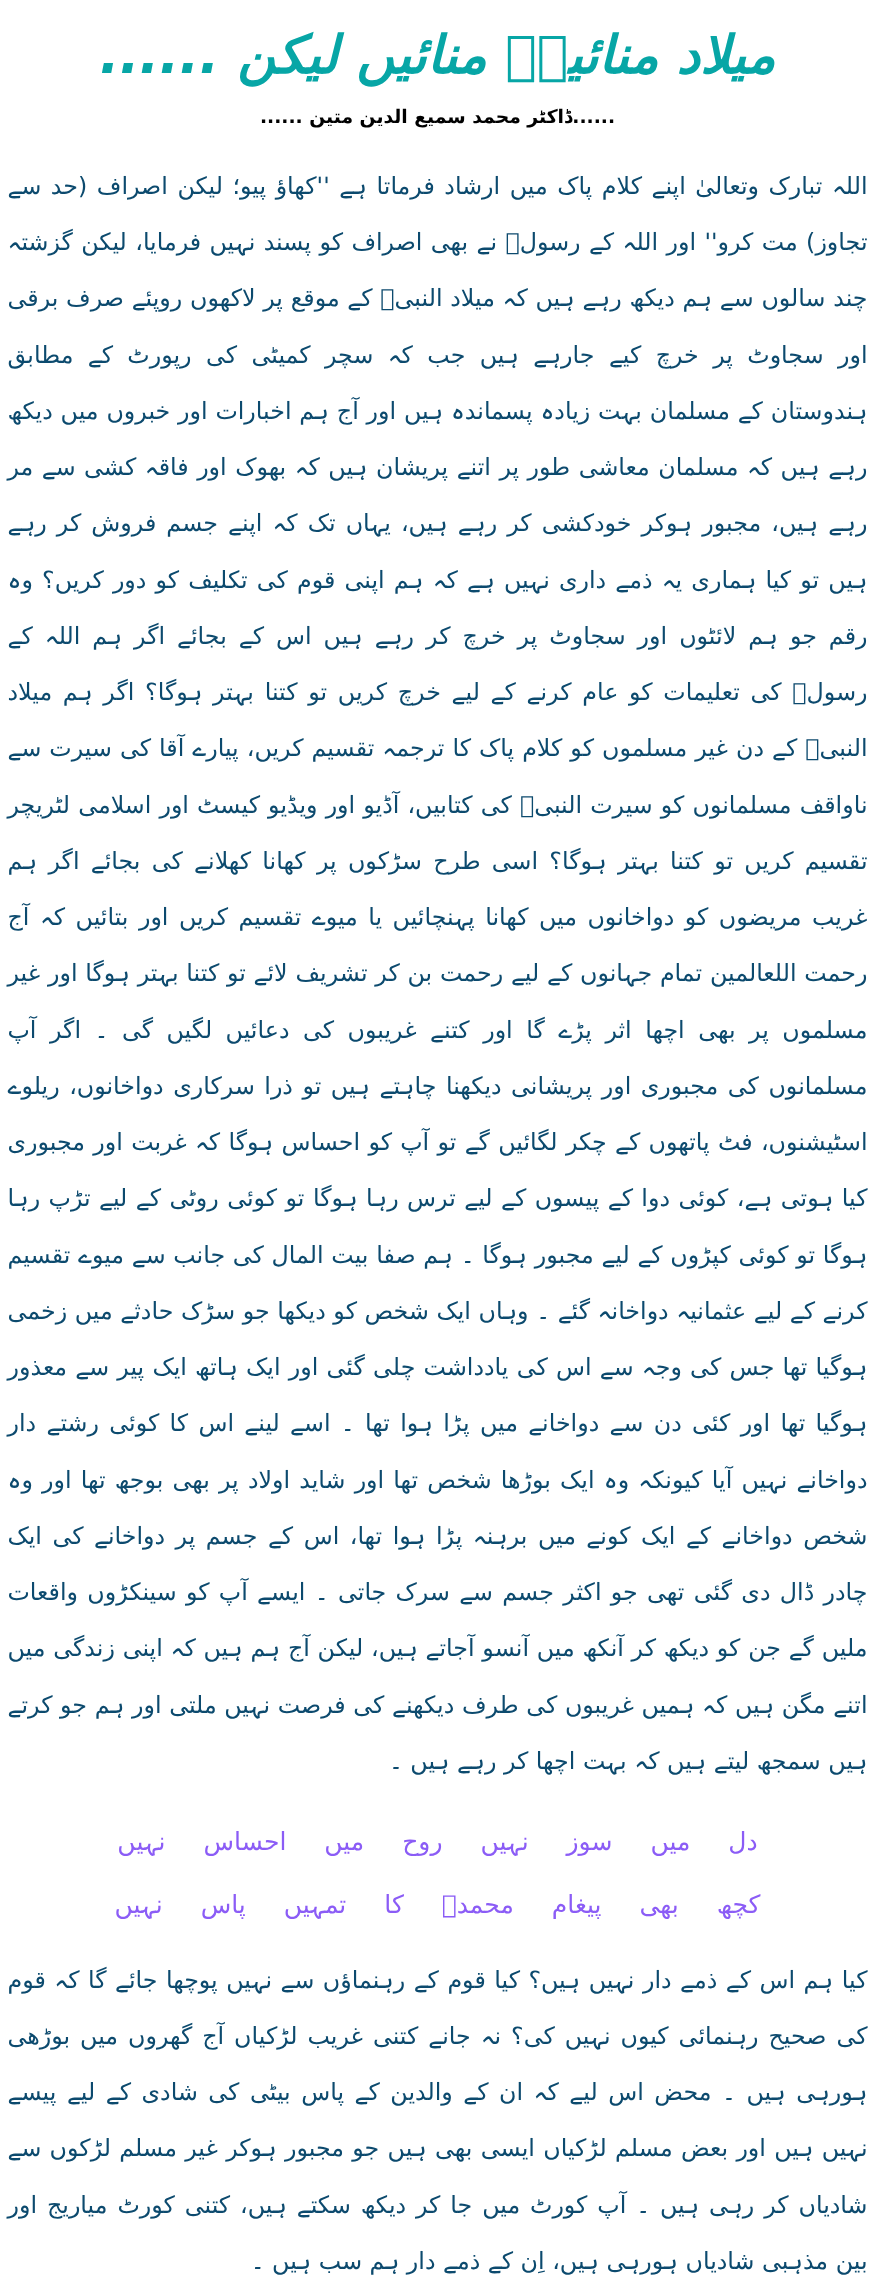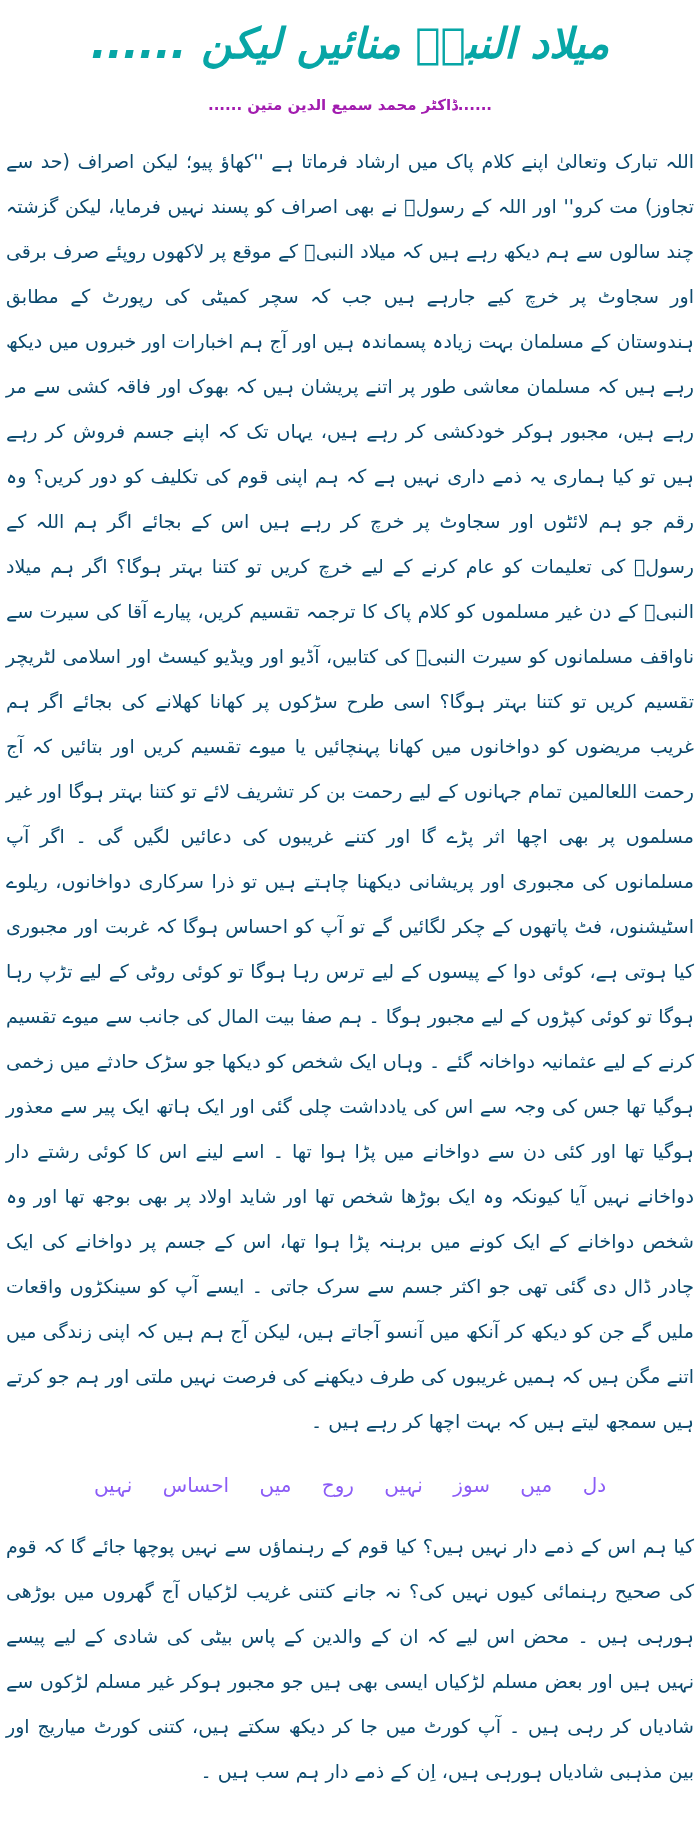--- a/index.html
+++ b/index.html
@@ -24,25 +24,25 @@
     text-align: center;
     color: #07a6a6;
     font-size: 42px;
     font-weight: bold;
     line-height: 1.6;
     margin: 4px 0 2px 0;
     font-style: italic;
   }
   .author-byline {
     text-align: center;
-    color: #a21caf;
+    color: #000000;
     font-size: 15px;
     font-weight: bold;
     line-height: 1.6;
-    margin: 16px 0 22px 0;
+    margin: 4px 0 22px 0;
   }
   .body-paragraph {
     font-size: 19px;
     line-height: 45px;
     color: #0c4a6e;
     text-align: justify;
     text-justify: inter-word;
     margin: 0 0 2px 0;
   }
   .verse-block {
@@ -55,25 +55,26 @@
     color: #8b5cf6;
     word-spacing: 1.2em;
     white-space: nowrap;
   }
 </style>
 </head>
 <body>
 
 <div class="page">
 
-  <h1 class="article-title">میلاد النبیؐ منائیں لیکن ......</h1>
+  <h1 class="article-title">میلاد منائیںؐ منائیں لیکن ......</h1>
 
   <div class="author-byline">......ڈاکٹر محمد سمیع الدین متین ......</div>
 
   <p class="body-paragraph">اللہ تبارک وتعالیٰ اپنے کلام پاک میں ارشاد فرماتا ہے ''کھاؤ پیو؛ لیکن اصراف (حد سے تجاوز) مت کرو'' اور اللہ کے رسولؐ نے بھی اصراف کو پسند نہیں فرمایا، لیکن گزشتہ چند سالوں سے ہم دیکھ رہے ہیں کہ میلاد النبیؐ کے موقع پر لاکھوں روپئے صرف برقی اور سجاوٹ پر خرچ کیے جارہے ہیں جب کہ سچر کمیٹی کی رپورٹ کے مطابق ہندوستان کے مسلمان بہت زیادہ پسماندہ ہیں اور آج ہم اخبارات اور خبروں میں دیکھ رہے ہیں کہ مسلمان معاشی طور پر اتنے پریشان ہیں کہ بھوک اور فاقہ کشی سے مر رہے ہیں، مجبور ہوکر خودکشی کر رہے ہیں، یہاں تک کہ اپنے جسم فروش کر رہے ہیں تو کیا ہماری یہ ذمے داری نہیں ہے کہ ہم اپنی قوم کی تکلیف کو دور کریں؟ وہ رقم جو ہم لائٹوں اور سجاوٹ پر خرچ کر رہے ہیں اس کے بجائے اگر ہم اللہ کے رسولؐ کی تعلیمات کو عام کرنے کے لیے خرچ کریں تو کتنا بہتر ہوگا؟ اگر ہم میلاد النبیؐ کے دن غیر مسلموں کو کلام پاک کا ترجمہ تقسیم کریں، پیارے آقا کی سیرت سے ناواقف مسلمانوں کو سیرت النبیؐ کی کتابیں، آڈیو اور ویڈیو کیسٹ اور اسلامی لٹریچر تقسیم کریں تو کتنا بہتر ہوگا؟ اسی طرح سڑکوں پر کھانا کھلانے کی بجائے اگر ہم غریب مریضوں کو دواخانوں میں کھانا پہنچائیں یا میوے تقسیم کریں اور بتائیں کہ آج رحمت اللعالمین تمام جہانوں کے لیے رحمت بن کر تشریف لائے تو کتنا بہتر ہوگا اور غیر مسلموں پر بھی اچھا اثر پڑے گا اور کتنے غریبوں کی دعائیں لگیں گی ۔ اگر آپ مسلمانوں کی مجبوری اور پریشانی دیکھنا چاہتے ہیں تو ذرا سرکاری دواخانوں، ریلوے اسٹیشنوں، فٹ پاتھوں کے چکر لگائیں گے تو آپ کو احساس ہوگا کہ غربت اور مجبوری کیا ہوتی ہے، کوئی دوا کے پیسوں کے لیے ترس رہا ہوگا تو کوئی روٹی کے لیے تڑپ رہا ہوگا تو کوئی کپڑوں کے لیے مجبور ہوگا ۔ ہم صفا بیت المال کی جانب سے میوے تقسیم کرنے کے لیے عثمانیہ دواخانہ گئے ۔ وہاں ایک شخص کو دیکھا جو سڑک حادثے میں زخمی ہوگیا تھا جس کی وجہ سے اس کی یادداشت چلی گئی اور ایک ہاتھ ایک پیر سے معذور ہوگیا تھا اور کئی دن سے دواخانے میں پڑا ہوا تھا ۔ اسے لینے اس کا کوئی رشتے دار دواخانے نہیں آیا کیونکہ وہ ایک بوڑھا شخص تھا اور شاید اولاد پر بھی بوجھ تھا اور وہ شخص دواخانے کے ایک کونے میں برہنہ پڑا ہوا تھا، اس کے جسم پر دواخانے کی ایک چادر ڈال دی گئی تھی جو اکثر جسم سے سرک جاتی ۔ ایسے آپ کو سینکڑوں واقعات ملیں گے جن کو دیکھ کر آنکھ میں آنسو آجاتے ہیں، لیکن آج ہم ہیں کہ اپنی زندگی میں اتنے مگن ہیں کہ ہمیں غریبوں کی طرف دیکھنے کی فرصت نہیں ملتی اور ہم جو کرتے ہیں سمجھ لیتے ہیں کہ بہت اچھا کر رہے ہیں ۔</p>
 
   <div class="verse-block">
     <div class="verse-line">دل میں سوز نہیں روح میں احساس نہیں</div>
+    <div class="verse-line">کچھ بھی پیغام محمدؐ کا تمہیں پاس نہیں</div>
   </div>
 
   <p class="body-paragraph">کیا ہم اس کے ذمے دار نہیں ہیں؟ کیا قوم کے رہنماؤں سے نہیں پوچھا جائے گا کہ قوم کی صحیح رہنمائی کیوں نہیں کی؟ نہ جانے کتنی غریب لڑکیاں آج گھروں میں بوڑھی ہورہی ہیں ۔ محض اس لیے کہ ان کے والدین کے پاس بیٹی کی شادی کے لیے پیسے نہیں ہیں اور بعض مسلم لڑکیاں ایسی بھی ہیں جو مجبور ہوکر غیر مسلم لڑکوں سے شادیاں کر رہی ہیں ۔ آپ کورٹ میں جا کر دیکھ سکتے ہیں، کتنی کورٹ میاریج اور بین مذہبی شادیاں ہورہی ہیں، اِن کے ذمے دار ہم سب ہیں ۔</p>
 
 </div>
 
 </body></html>

